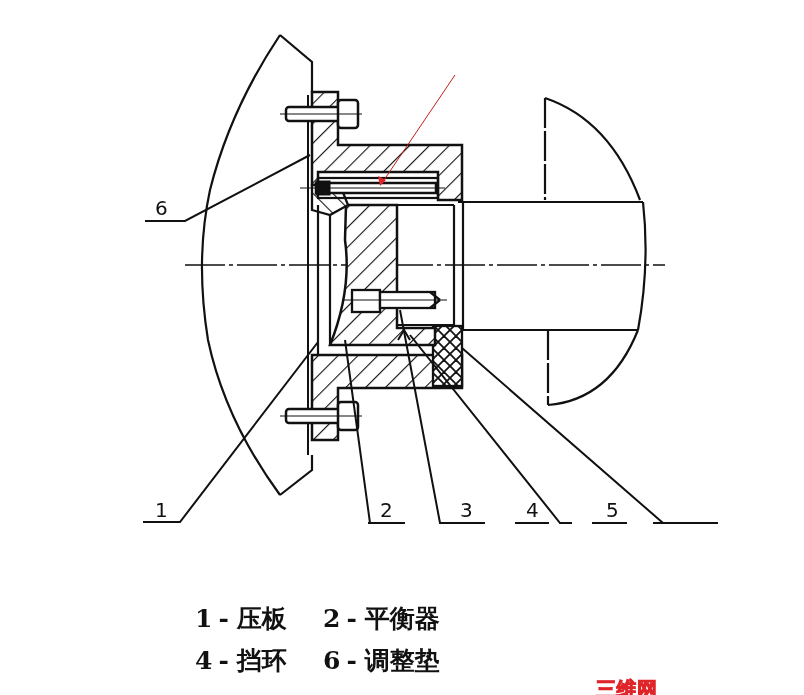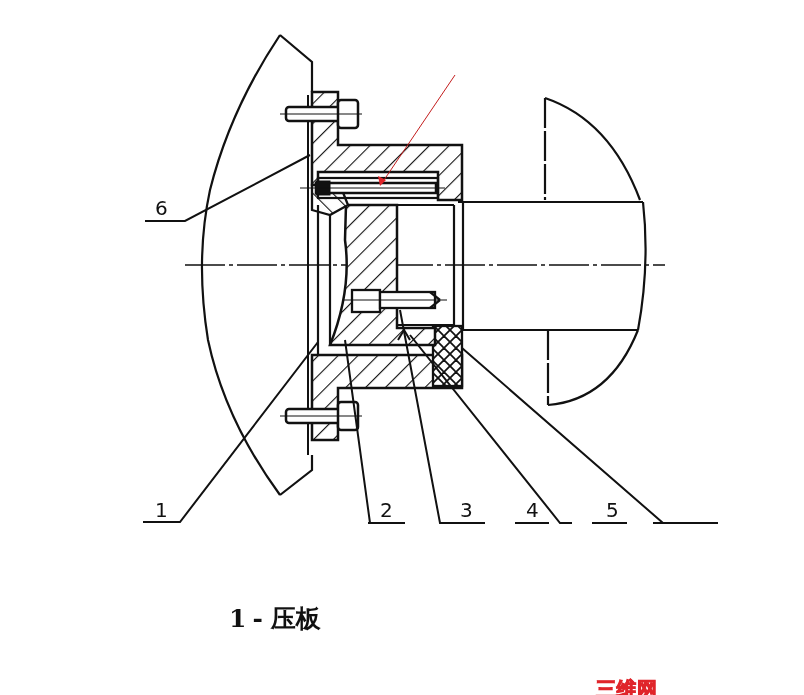--- a/index.html
+++ b/index.html
@@ -2,21 +2,21 @@
 <html><head>
 <meta charset="utf-8">
 <style>
   html, body { margin:0; padding:0; background:#ffffff; }
   body { width:804px; height:695px; position:relative; overflow:hidden; font-family:"DejaVu Serif", serif; }
   #drawing { position:absolute; left:0; top:0; }
   .part-label { font-family:"DejaVu Sans", sans-serif; font-size:20px; fill:#111; }
   .legend { position:absolute; left:195px; top:598px; width:460px; color:#111; font-family:"DejaVu Serif", serif; font-weight:bold; font-size:25px; line-height:42px; }
   .legend-row { display:flex; white-space:nowrap; }
   .legend-item { display:inline-block; }
-  .legend-item.c1 { width:128px;margin-left:34px; }
+  .legend-item.c1 { width:128px; }
   .legend-item.c2 { width:165px; }
   .legend-num { margin-right:6px; }
   .legend-sep { margin-right:8px; }
   .watermark { position:absolute; left:596px; top:676px; font-family:Liberation Mono, monospace; font-size:20px; font-weight:bold; color:#be185d; -webkit-text-stroke:1px #e0252a; letter-spacing:0.5px; }
 </style>
 </head>
 <body>
 
 <svg id="drawing" width="804" height="600" viewBox="0 0 804 600" xmlns="http://www.w3.org/2000/svg">
   <defs>
@@ -150,18 +150,27 @@
   <text class="part-label" x="460" y="517">3</text>
   <text class="part-label" x="526" y="517">4</text>
   <text class="part-label" x="606" y="517">5</text>
 </svg>
 
 <div class="legend">
   <div class="legend-row">
     <span class="legend-item c1">
       <span class="legend-num">1</span><span class="legend-sep">-</span><span>压板</span>
     </span>
+    <span class="legend-item c2">
+      <span class="legend-num">2</span><span class="legend-sep">-</span><span>平衡器</span>
+    </span>
   </div>
   <div class="legend-row">
+    <span class="legend-item c1">
+      <span class="legend-num">4</span><span class="legend-sep">-</span><span>挡环</span>
+    </span>
+    <span class="legend-item">
+      <span class="legend-num">6</span><span class="legend-sep">-</span><span>调整垫</span>
+    </span>
   </div>
 </div>
 
 <div class="watermark">三维网www.3dportal.cn</div>
 
 </body></html>

